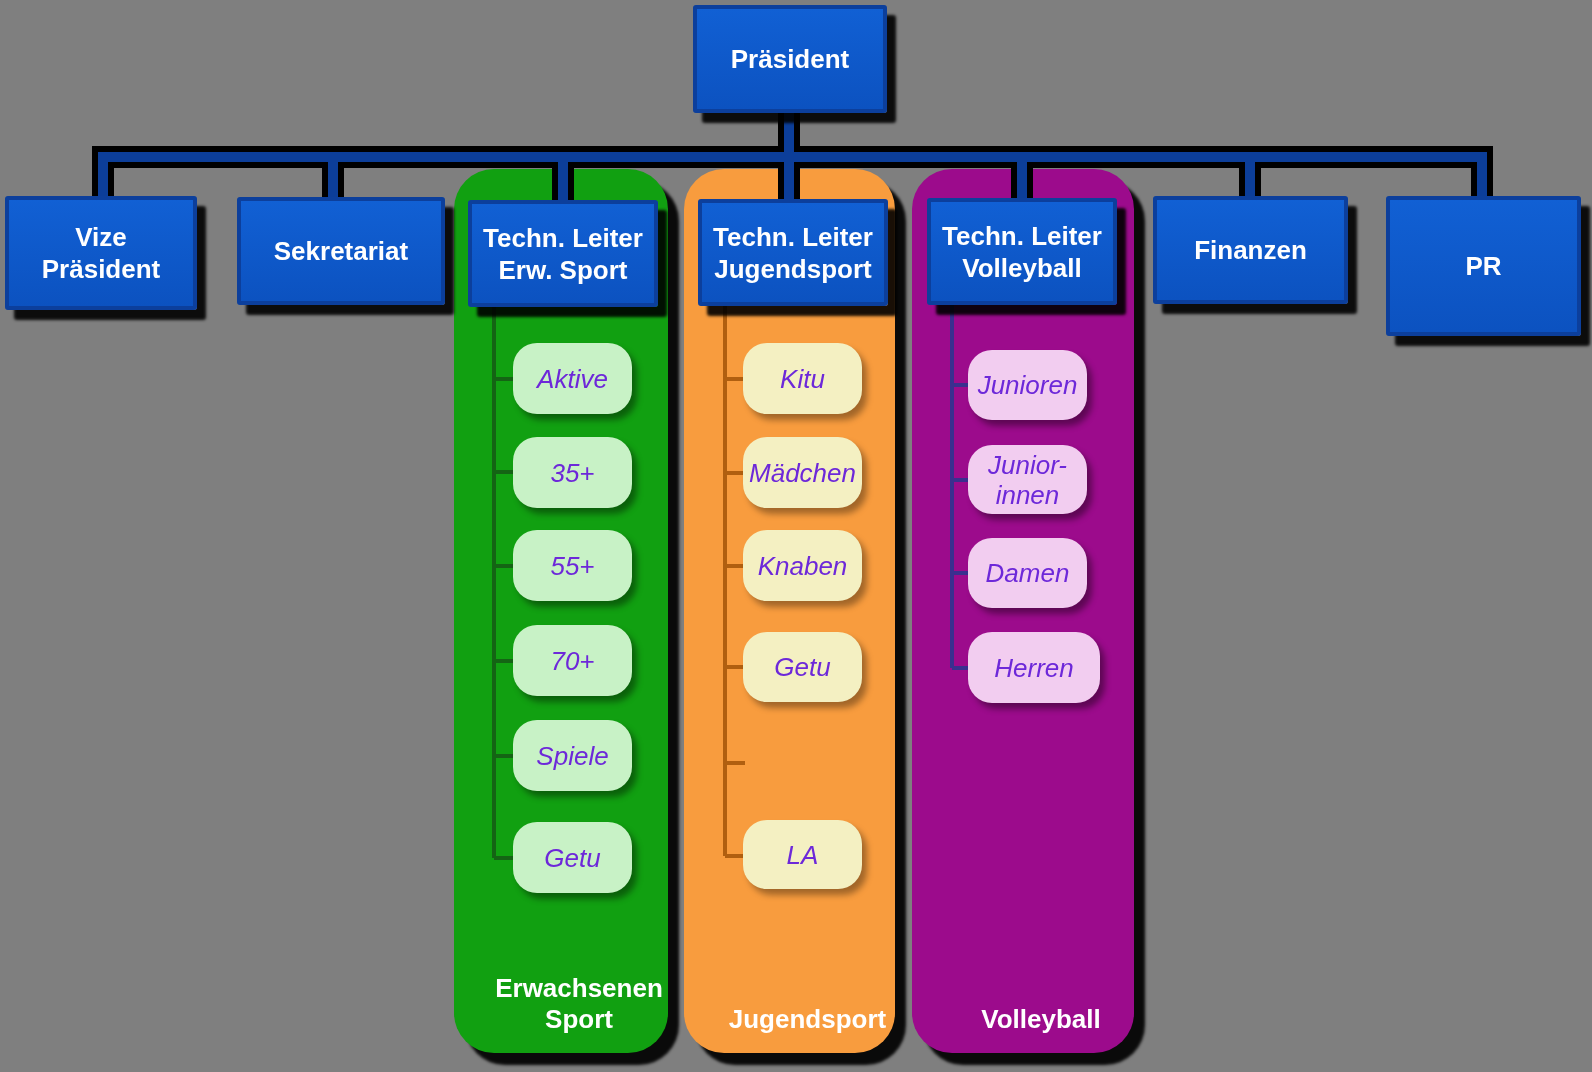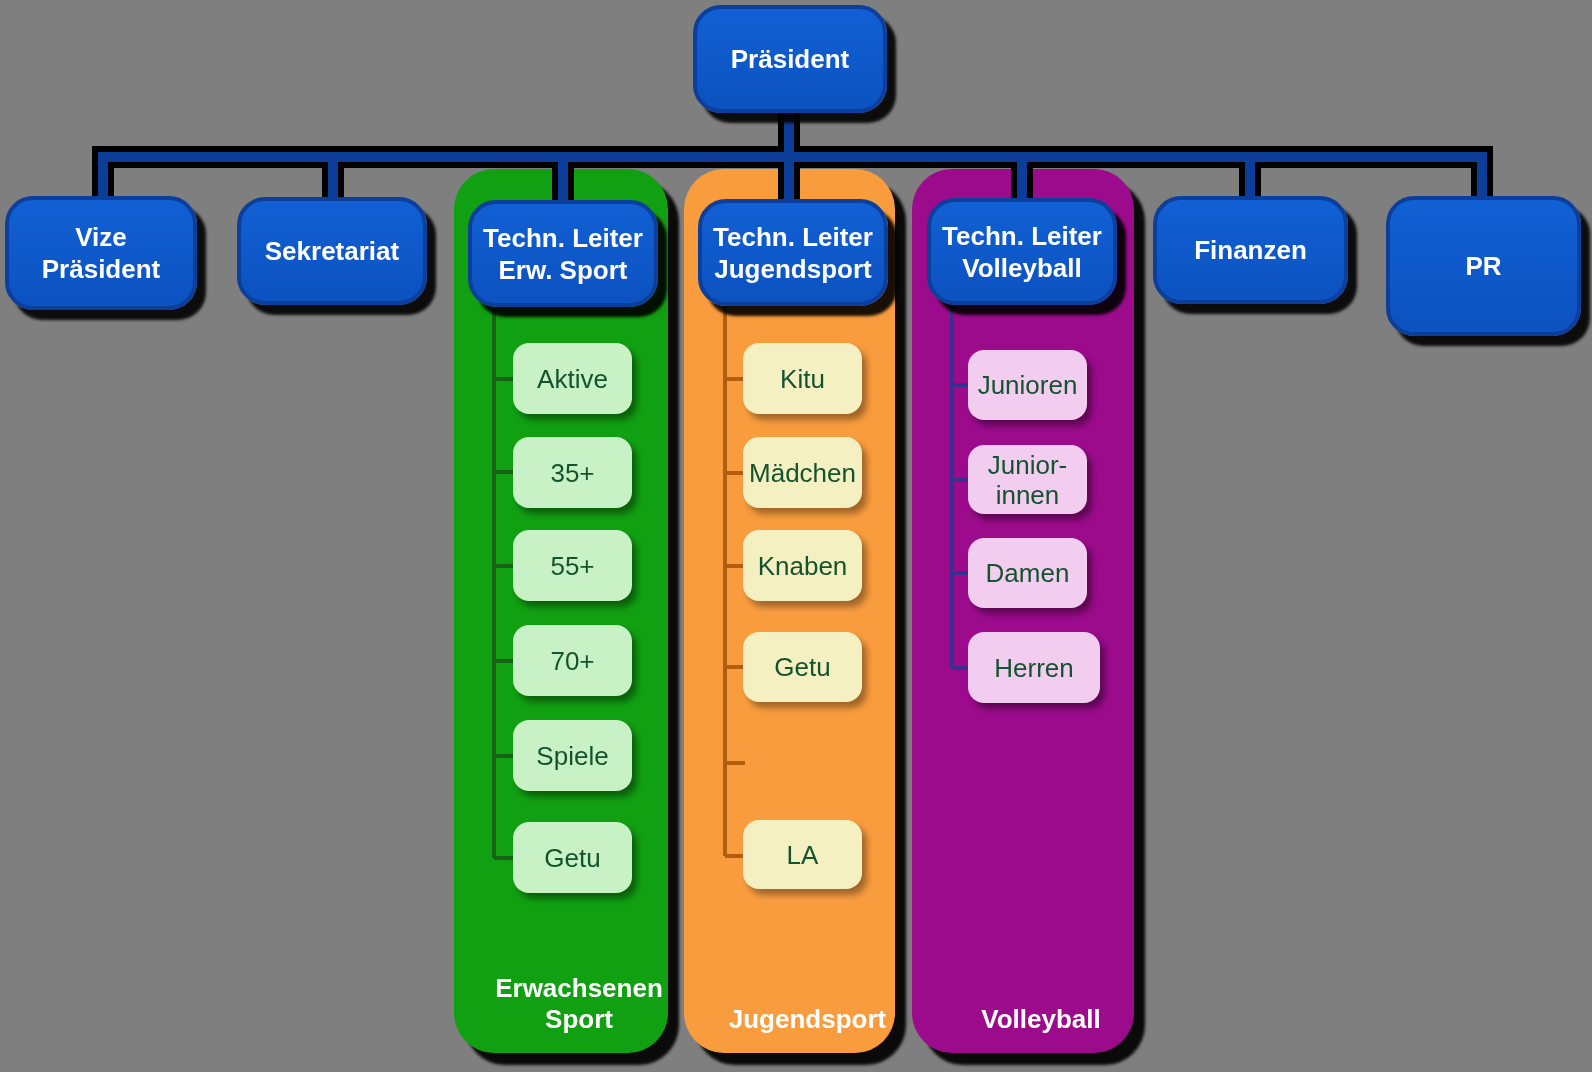--- a/index.html
+++ b/index.html
@@ -31,29 +31,29 @@
   .branch--orange{stroke:var(--orange-line,#b05f10);}
   .branch--purple{stroke:var(--purple-line,#3a2f8f);}
   
   .node{
     position:absolute;z-index:3;box-sizing:border-box;
     display:flex;align-items:center;justify-content:center;
     text-align:center;color:#ffffff;font-weight:700;
     font-size:26px;line-height:32px;white-space:pre-line;
     background:linear-gradient(180deg,var(--node-blue,#1160d4) 0%,var(--node-blue-dark,#0c52c0) 100%);
     border:4px solid var(--node-border,#0c3f9c);
-    border-radius:28px;
+    border-radius:3px;
     box-shadow:9px 10px 3px rgba(0,0,0,.9);
   }
   
   .item{
     position:absolute;z-index:3;box-sizing:border-box;
     display:flex;align-items:center;justify-content:center;
-    text-align:center;color:#14532d;font-size:26px;line-height:30px;
-    white-space:pre-line;border-radius:16px;
+    text-align:center;color:#6d28d9;font-size:26px;line-height:30px;
+    white-space:pre-line;border-radius:24px;font-style:italic;
   }
   .item--green{background:var(--green-item,#c8f2c6);box-shadow:5px 6px 6px rgba(0,0,0,.4);}
   .item--yellow{background:var(--orange-item,#f4f0c2);box-shadow:5px 6px 6px rgba(0,0,0,.35);}
   .item--pink{background:var(--purple-item,#f2cdf0);box-shadow:5px 6px 6px rgba(0,0,0,.4);}
 </style>
 </head>
 <body>
 
 <div class="canvas">
 
@@ -74,21 +74,21 @@
     <path class="branch branch--green" d="M494 307 V858 M494 379 H515 M494 472 H515 M494 566 H515 M494 661 H515 M494 756 H515 M494 858 H515"></path>
     <path class="branch branch--orange" d="M725 306 V856 M725 379 H745 M725 473 H745 M725 566 H745 M725 667 H745 M725 763 H745 M725 856 H745"></path>
     <path class="branch branch--purple" d="M952 305 V668 M952 385 H970 M952 480 H970 M952 573 H970 M952 668 H970"></path>
   </svg>
 
   <div class="node" style="left:693px;top:5px;width:194px;height:108px">Präsident</div>
 
   <div class="node" style="left:5px;top:196px;width:192px;height:114px">Vize
 Präsident</div>
 
-  <div class="node" style="left:237px;top:197px;width:190px;height:108px">Sekretariat</div>
+  <div class="node" style="left:237px;top:197px;width:208px;height:108px">Sekretariat</div>
 
   <div class="node" style="left:468px;top:200px;width:190px;height:107px">Techn. Leiter
 Erw. Sport</div>
 
   <div class="node" style="left:698px;top:199px;width:190px;height:107px">Techn. Leiter
 Jugendsport</div>
 
   <div class="node" style="left:927px;top:198px;width:190px;height:107px">Techn. Leiter
 Volleyball</div>
 

